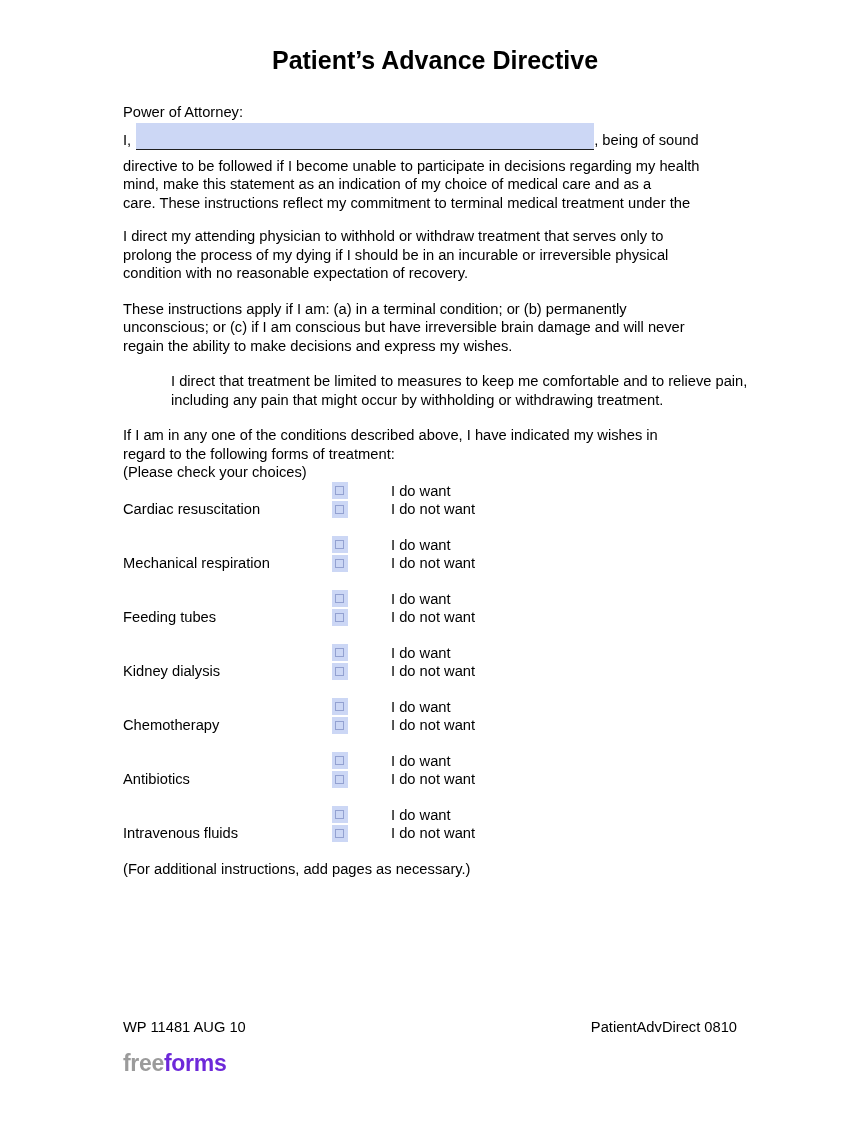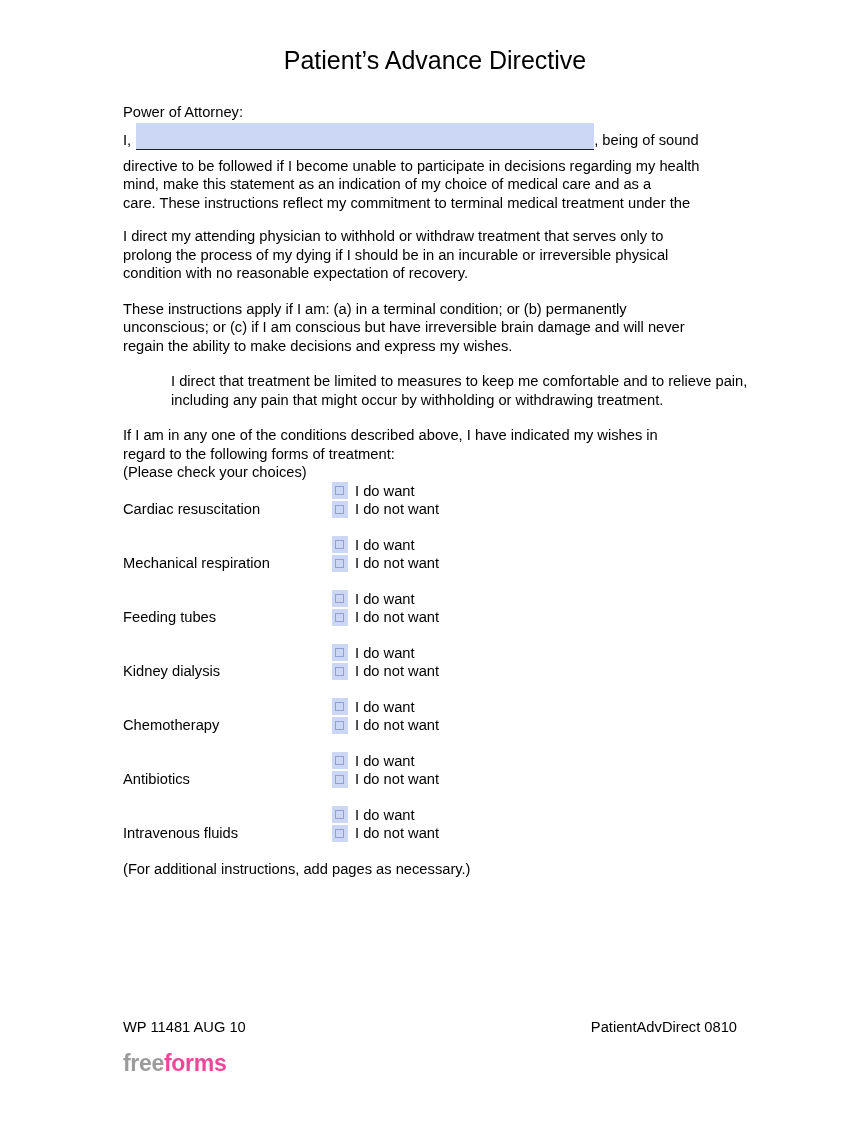--- a/index.html
+++ b/index.html
@@ -14,21 +14,21 @@
     font-size: 14.7px;
     line-height: 18.5px;
   }
   .content { padding: 0 120px 0 123px; }
 
   .title {
     margin: 0;
     padding-top: 45px;
     font-size: 25px;
     line-height: 31px;
-    font-weight: normal;
+    font-weight: bold;
     text-align: center;
   }
 
   .p-intro { margin-top: 27px; }
   .line { white-space: nowrap; }
 
   .name-row {
     margin-top: 0;
     height: 28px;
     display: flex;
@@ -52,21 +52,21 @@
   .para-1 { margin-top: 15px; }
   .para-2 { margin-top: 17px; }
   .para-3 { margin-top: 17px; margin-left: 48px; }
   .para-4 { margin-top: 17px; }
 
   .treatments { margin-top: 0; }
   .t-block { display: flex; margin-top: 17px; }
   .t-block:first-child { margin-top: 0; }
   .t-label { width: 209px; align-self: flex-end; }
   .t-options { display: flex; flex-direction: column; }
-  .opt-row { height: 18.5px; display: flex; align-items: center; }
+  .opt-row { height: 18.5px; display: flex; align-items: center; gap: 36px; }
   .checkbox {
     position: relative;
     width: 16px;
     height: 17px;
     background: #ccd7f5;
     margin-right: 7px;
     flex: none;
     cursor: pointer;
   }
   .checkbox::after {
@@ -90,21 +90,21 @@
   .footer-right { margin-right: 10px; }
 
   .logo-row {
     margin-top: 13px;
     font-size: 23px;
     line-height: 27px;
     font-weight: bold;
     letter-spacing: -0.3px;
   }
   .logo-free  { color: #9b9b9b; }
-  .logo-forms { color: #ec4899; }
+  .logo-forms { color: #6d28d9; }
 </style>
 </head>
 <body>
 
 <div class="page">
   <div class="content">
 
     <h1 class="title">Patient’s Advance Directive</h1>
 
     <div class="p-intro">

